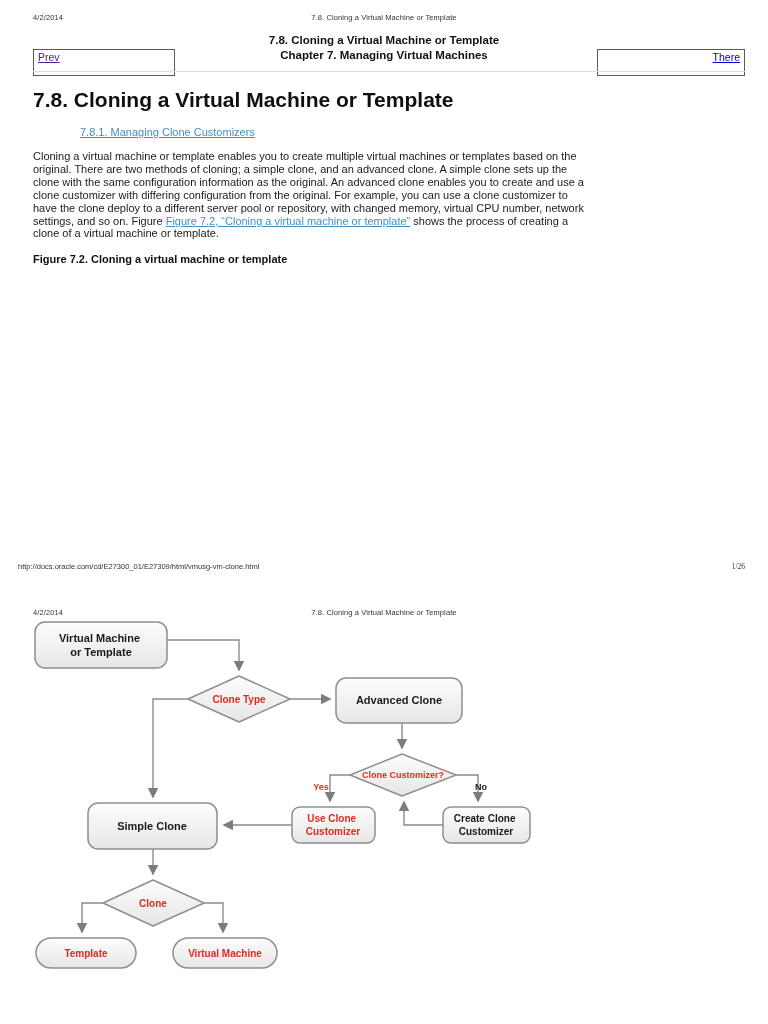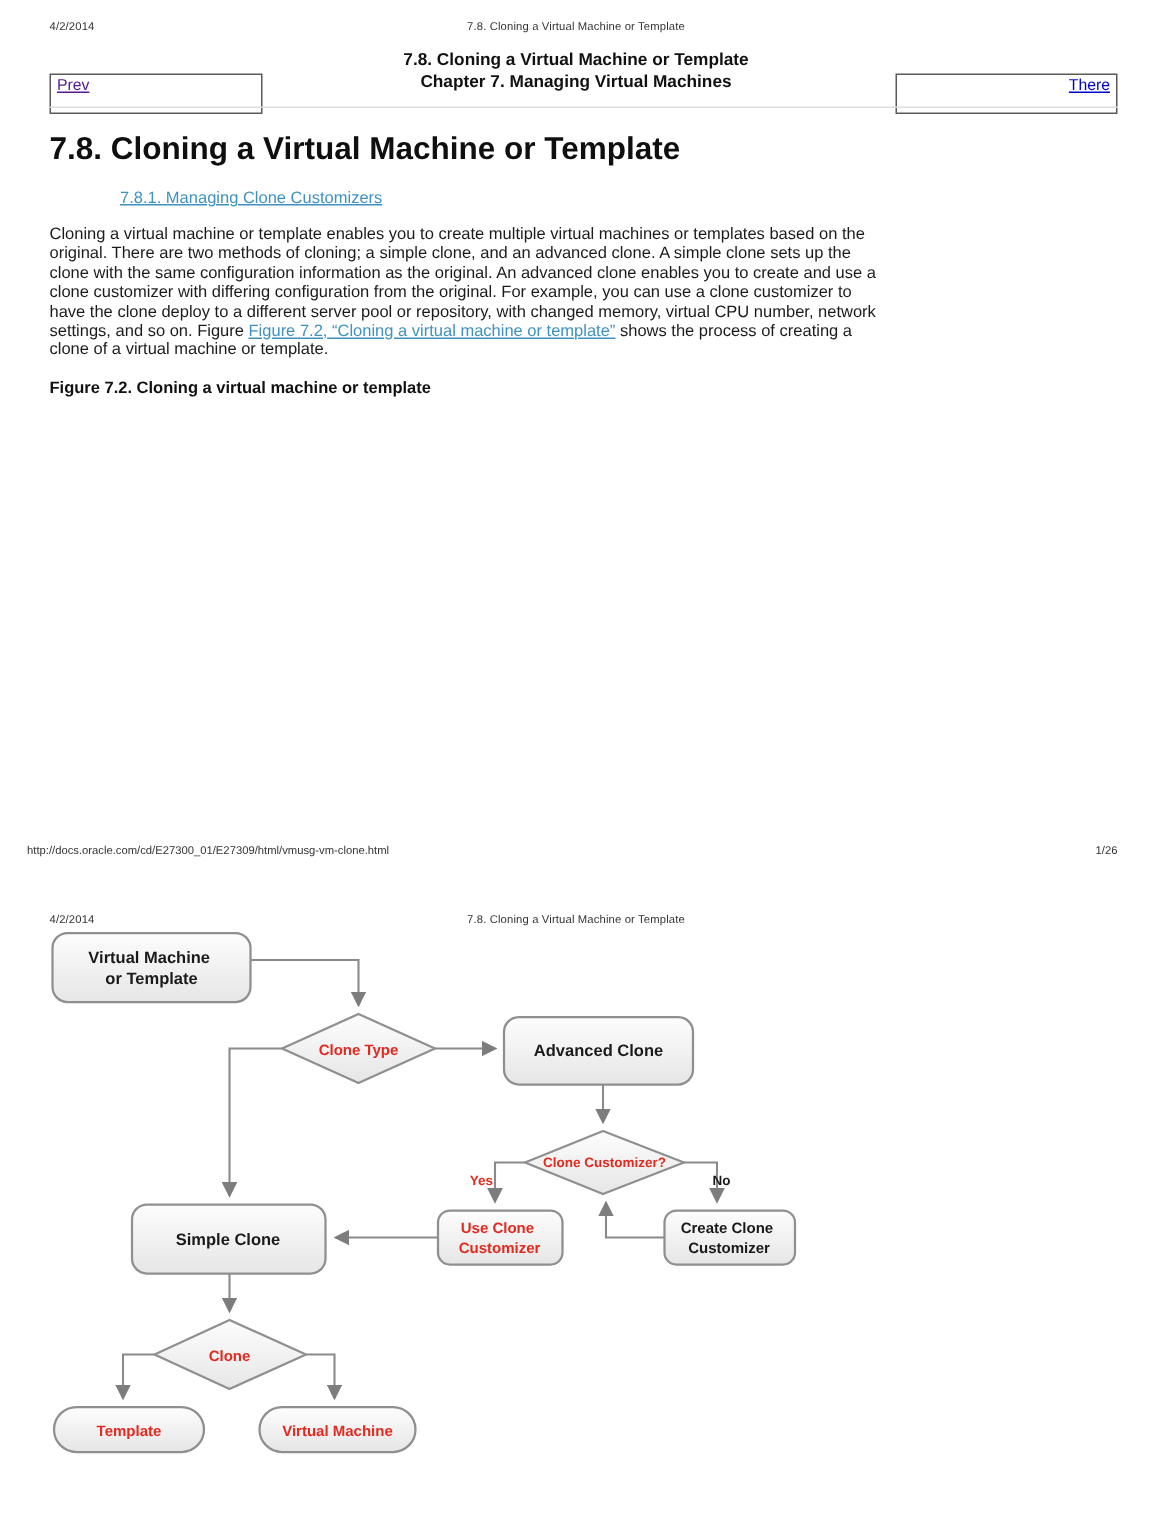--- a/index.html
+++ b/index.html
@@ -20,21 +20,21 @@
   .nav-cell a { text-decoration:underline; cursor:pointer; }
   .prev-link { color:#551a8b; }
   .next-link { color:#0000cc; }
   .rule { border-top:1px solid #ddd; height:0; }
   h1.title { font-size:21px; font-weight:bold; color:#0f0f0f; letter-spacing:0; }
   .toc-link { font-size:11px; color:#3f92c0; text-decoration:underline; cursor:pointer;margin-left:47px; }
   .body-text { font-size:11px; line-height:12.9px; color:#1b1b1b; }
   .body-text a, .inline-link { color:#3f92c0; text-decoration:underline; cursor:pointer; }
   .fig-caption { font-size:11px; font-weight:bold; color:#111; }
   .footer-url { font-size:7.5px; color:#333; }
-  .footer-page { font-size:7.5px; color:#333; }
+  .footer-page { font-size:7.5px; color:#333;font-family:Liberation Serif, serif; }
   svg text { font-family:"Liberation Sans", sans-serif; font-weight:bold; }
   .outro-line { white-space:nowrap; }
 </style>
 </head>
 <body>
 
 <div class="page">
 
   <div class="abs meta" style="left:33px; top:13px;">4/2/2014</div>
   <div class="abs meta meta-center" style="left:0; top:13px;">7.8. Cloning a Virtual Machine or Template</div>

